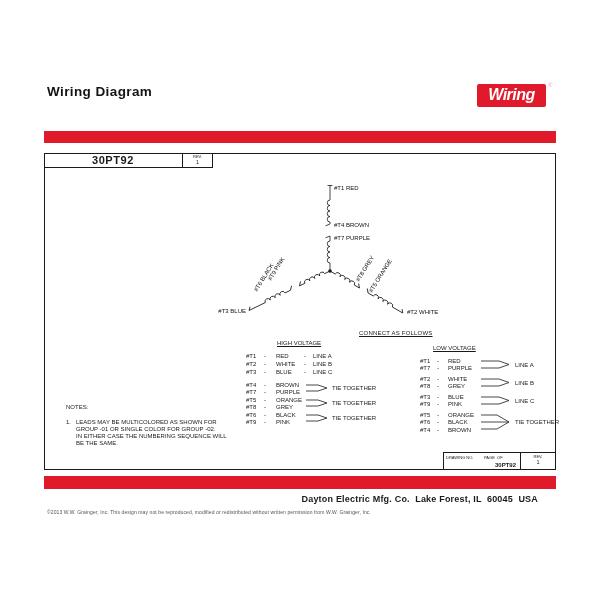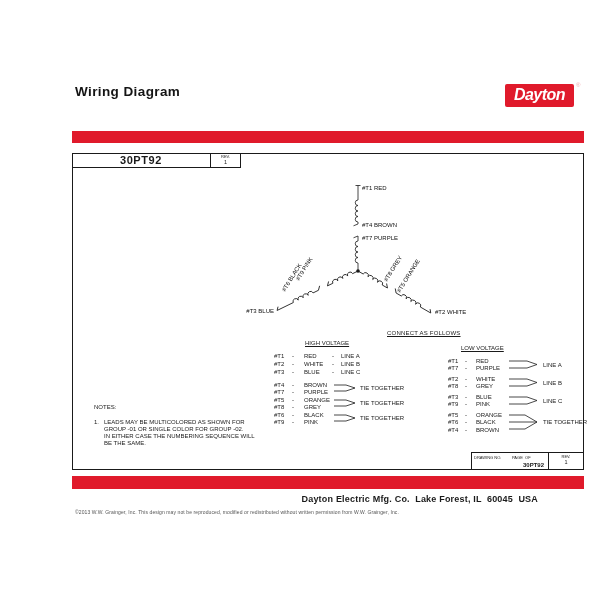--- a/index.html
+++ b/index.html
@@ -1,19 +1,19 @@
 <!DOCTYPE html>
 <html style="--accent: #e01a2b;"><head>
 <meta charset="utf-8">
 <style>
   :root { --accent:#e01a2b; --ink:#1a1a1a; }
   * { margin:0; padding:0; box-sizing:border-box; }
   html,body { width:600px; height:600px; background:#fff; }
   body { font-family:"Liberation Sans", sans-serif; color:var(--ink); position:relative; }
-  .sheet { position:absolute; inset:0; background:#fff; overflow:hidden;margin-left:28px; }
+  .sheet { position:absolute; inset:0; background:#fff; overflow:hidden; }
 
   .page-title { position:absolute; left:47px; top:84px; font-size:13.5px; font-weight:bold; letter-spacing:.4px; color:#141414; }
 
   .logo-box { position:absolute; left:477px; top:84px; width:69px; height:23px; background:var(--accent); border-radius:2px; display:flex; align-items:center; justify-content:center; }
   .logo-text { color:#fff; font-style:italic; font-weight:bold; font-size:16px; letter-spacing:-.5px; padding-bottom:1px; }
   .logo-reg { position:absolute; left:548px; top:82px; font-size:6px; color:#f0a7ad; }
 
   .bar { position:absolute; left:44px; width:512px; background:var(--accent); }
   .bar-top { top:131px; height:12px; }
   .bar-bottom { top:476px; height:13px; }
@@ -68,21 +68,21 @@
   .copyright { position:absolute; left:47px; top:509px; font-size:5px; color:#555; letter-spacing:.1px; }
 </style>
 </head>
 <body>
 
 <div class="sheet">
 
   <div class="page-title">Wiring Diagram</div>
 
   <div class="logo-box">
-    <span class="logo-text">Dayton</span>
+    <span class="logo-text">Wiring</span>
   </div>
   <span class="logo-reg">®</span>
 
   <div class="bar bar-top"></div>
 
   <div class="frame"></div>
 
   <div class="part-cell">
     <span>30PT92</span>
   </div>

